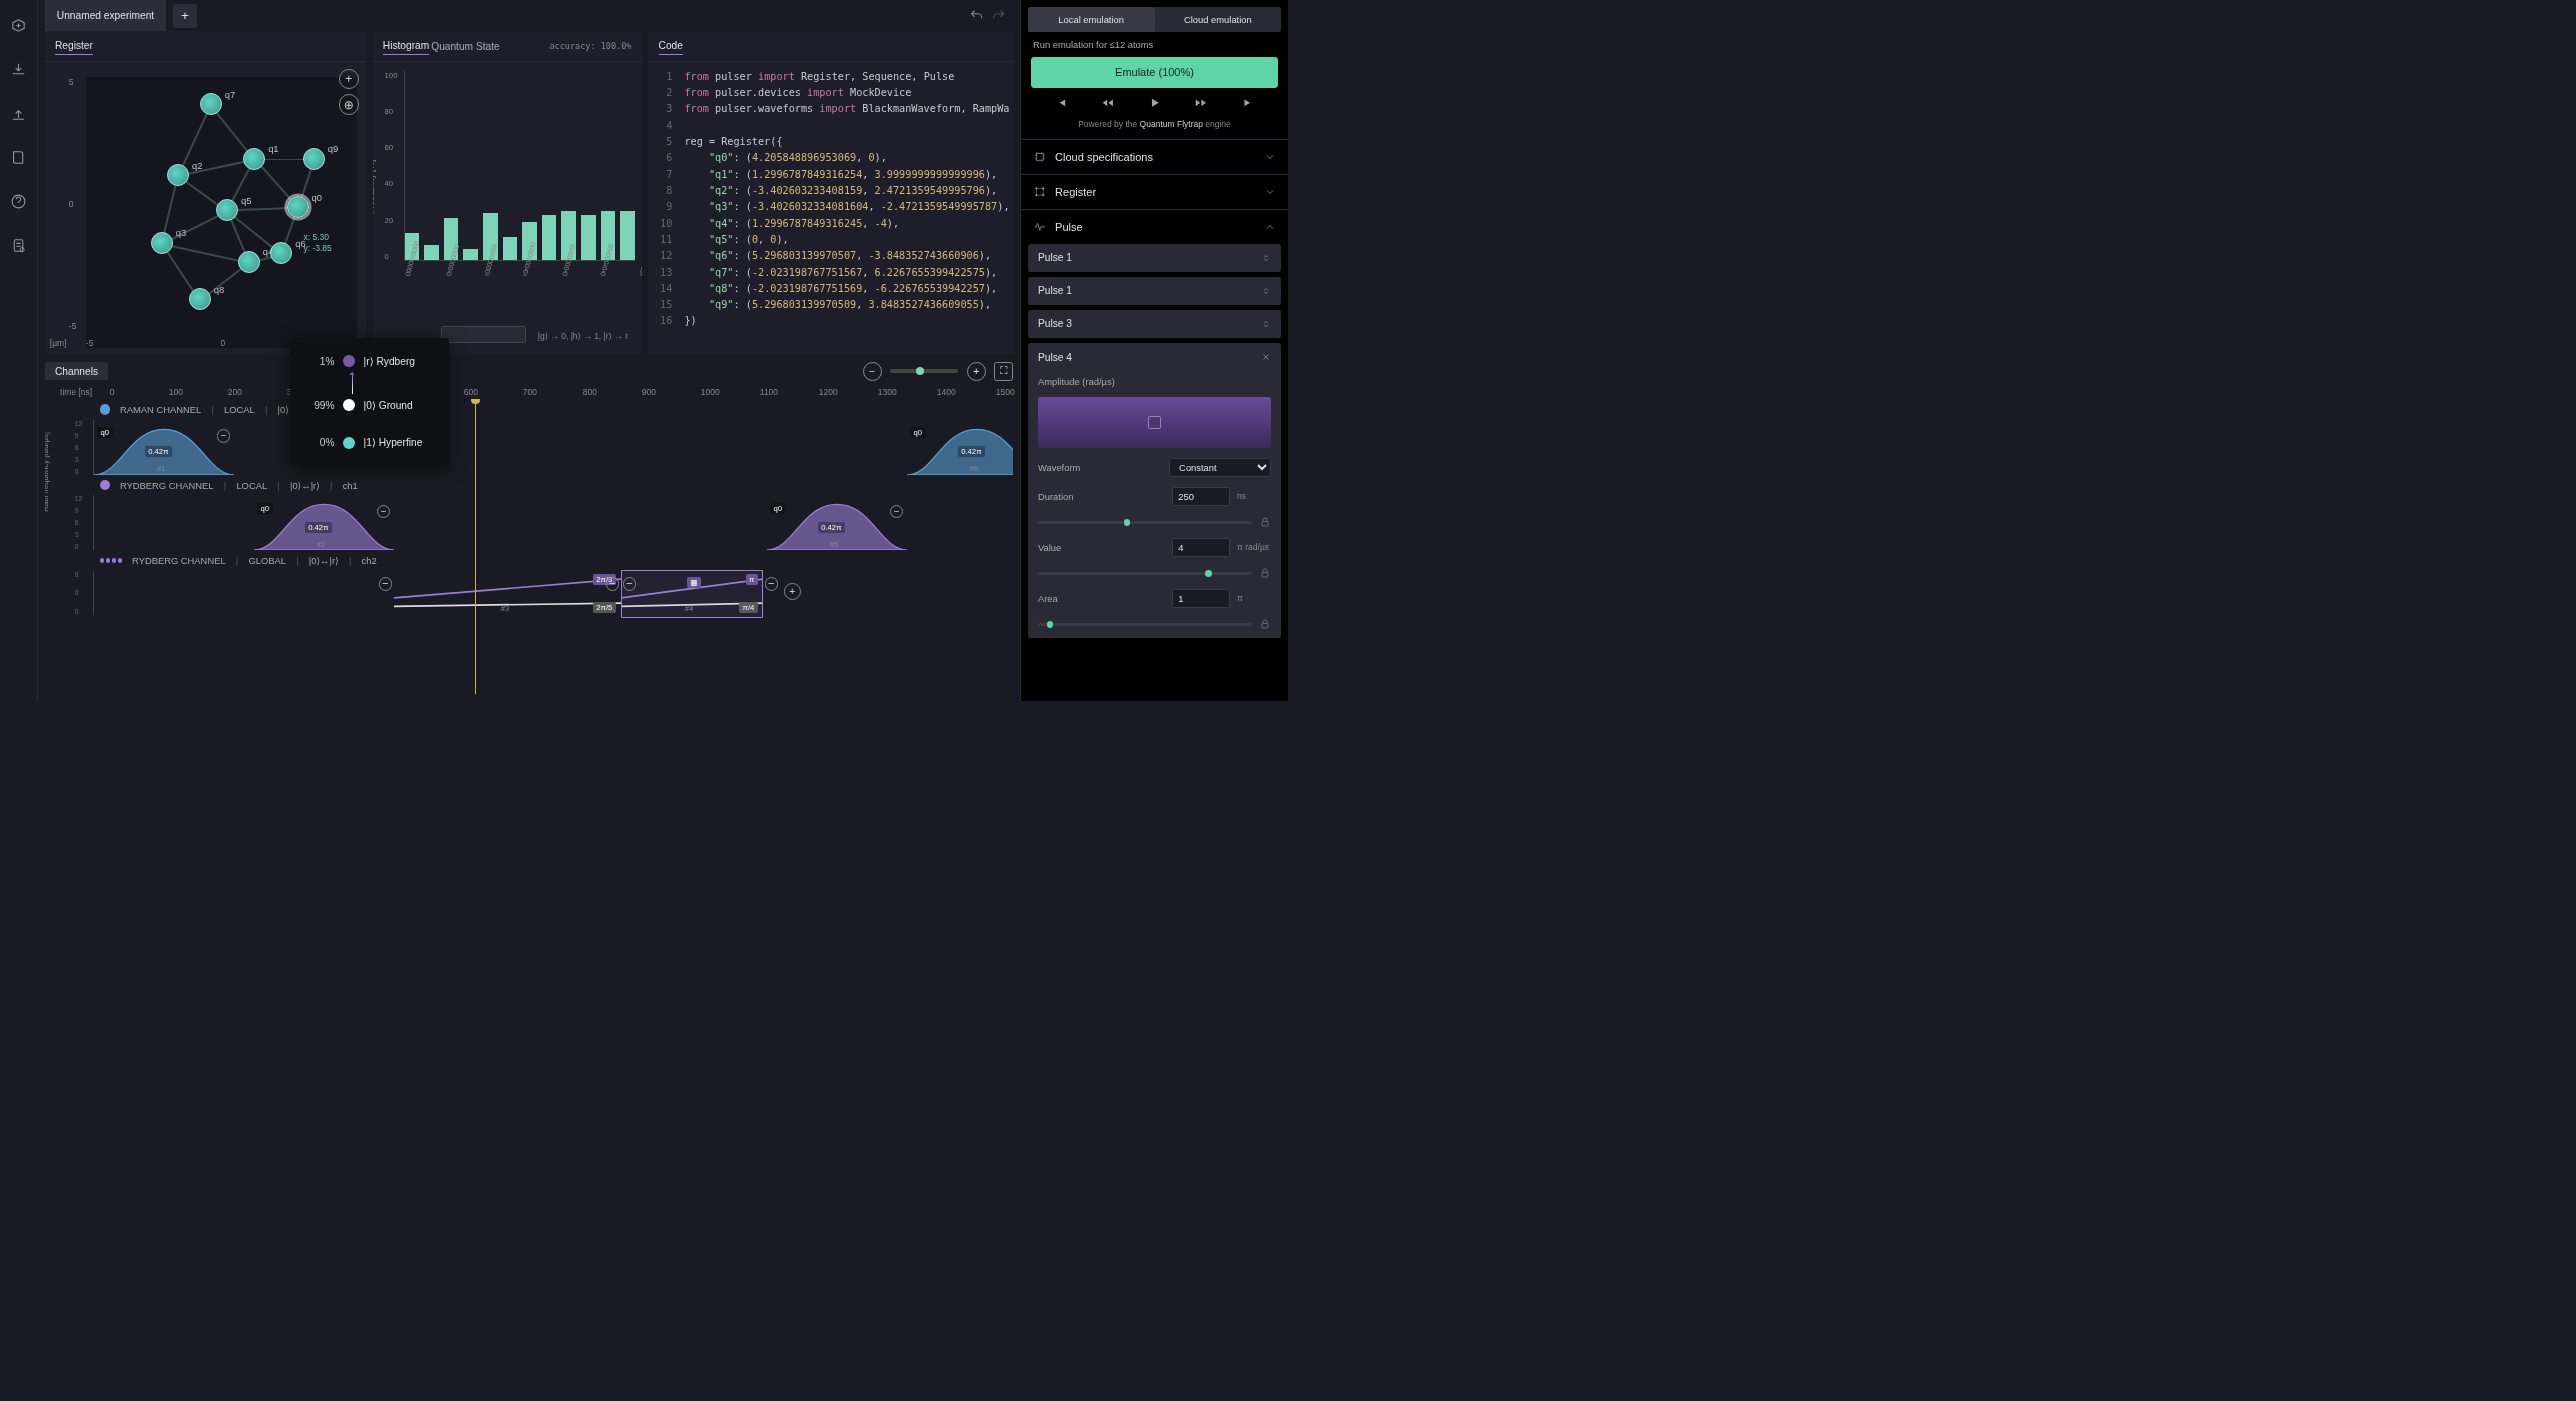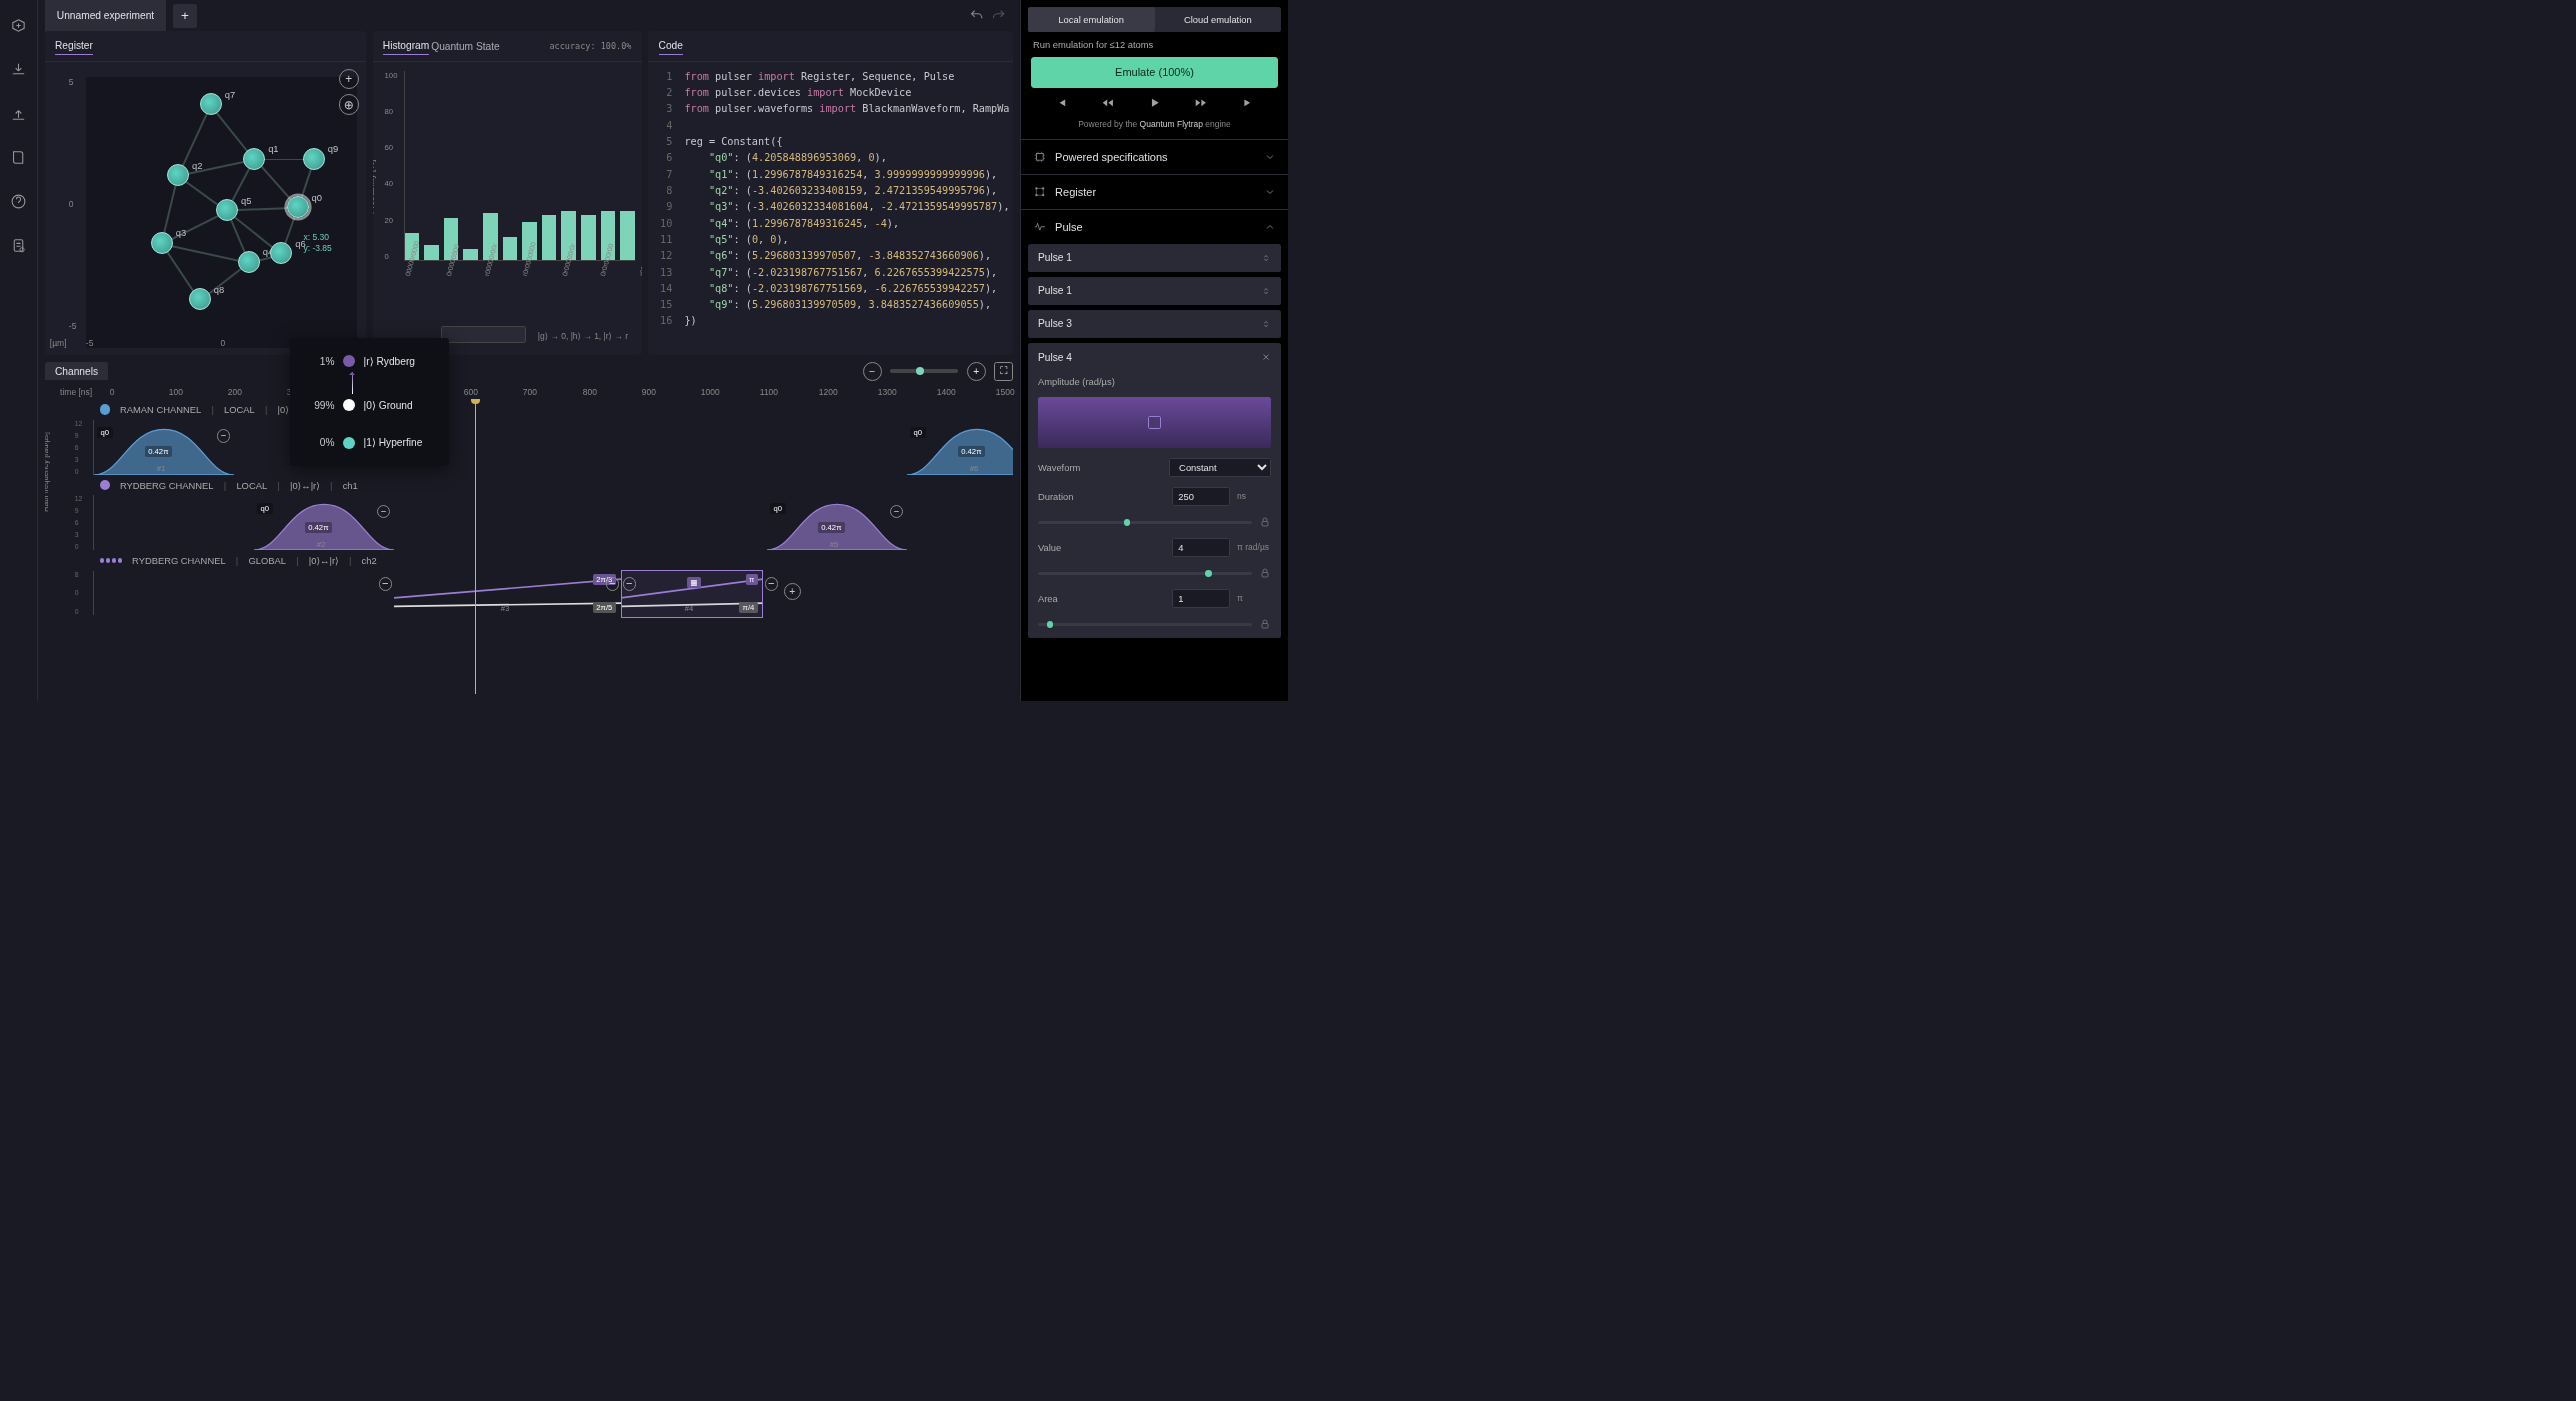--- a/index.html
+++ b/index.html
@@ -350,21 +350,21 @@
               <div class="code-line">
                 <span class="code-ln">3</span>
                 <span class="code-tx"><span class="kw">from</span> pulser.waveforms <span class="kw">import</span> BlackmanWaveform, RampWa</span>
               </div>
               <div class="code-line">
                 <span class="code-ln">4</span>
                 <span class="code-tx"></span>
               </div>
               <div class="code-line">
                 <span class="code-ln">5</span>
-                <span class="code-tx">reg = Constant({</span>
+                <span class="code-tx">reg = Register({</span>
               </div>
               <div class="code-line">
                 <span class="code-ln">6</span>
                 <span class="code-tx">    <span class="str">"q0"</span>: (<span class="num">4.205848896953069</span>, <span class="num">0</span>),</span>
               </div>
               <div class="code-line">
                 <span class="code-ln">7</span>
                 <span class="code-tx">    <span class="str">"q1"</span>: (<span class="num">1.2996787849316254</span>, <span class="num">3.9999999999999996</span>),</span>
               </div>
               <div class="code-line">
@@ -571,21 +571,21 @@
           </svg>
       </div>
       <div class="powered"><span>Powered by the </span><b>Quantum Flytrap</b><span> engine</span></div>
 
       <div class="section">
         <div class="section-head">
           <svg class="section-icon" viewBox="0 0 24 24">
               <rect x="6" y="6" width="12" height="12" fill="none" stroke="#ccc" stroke-width="1.5"></rect>
               <path stroke="#ccc" d="M9 3v3M15 3v3M9 18v3M15 18v3M3 9h3M3 15h3M18 9h3M18 15h3"></path>
             </svg>
-          <span class="section-title">Powered specifications</span>
+          <span class="section-title">Cloud specifications</span>
           <svg class="section-chev" width="12" height="12" viewBox="0 0 24 24">
               <path fill="none" stroke="#ccc" stroke-width="2" d="M6 9l6 6 6-6"></path>
             </svg>
         </div>
       </div>
       <div class="section">
         <div class="section-head">
           <svg class="section-icon" viewBox="0 0 24 24">
               <circle cx="6" cy="6" r="2" fill="#ccc"></circle>
               <circle cx="18" cy="6" r="2" fill="#ccc"></circle>

